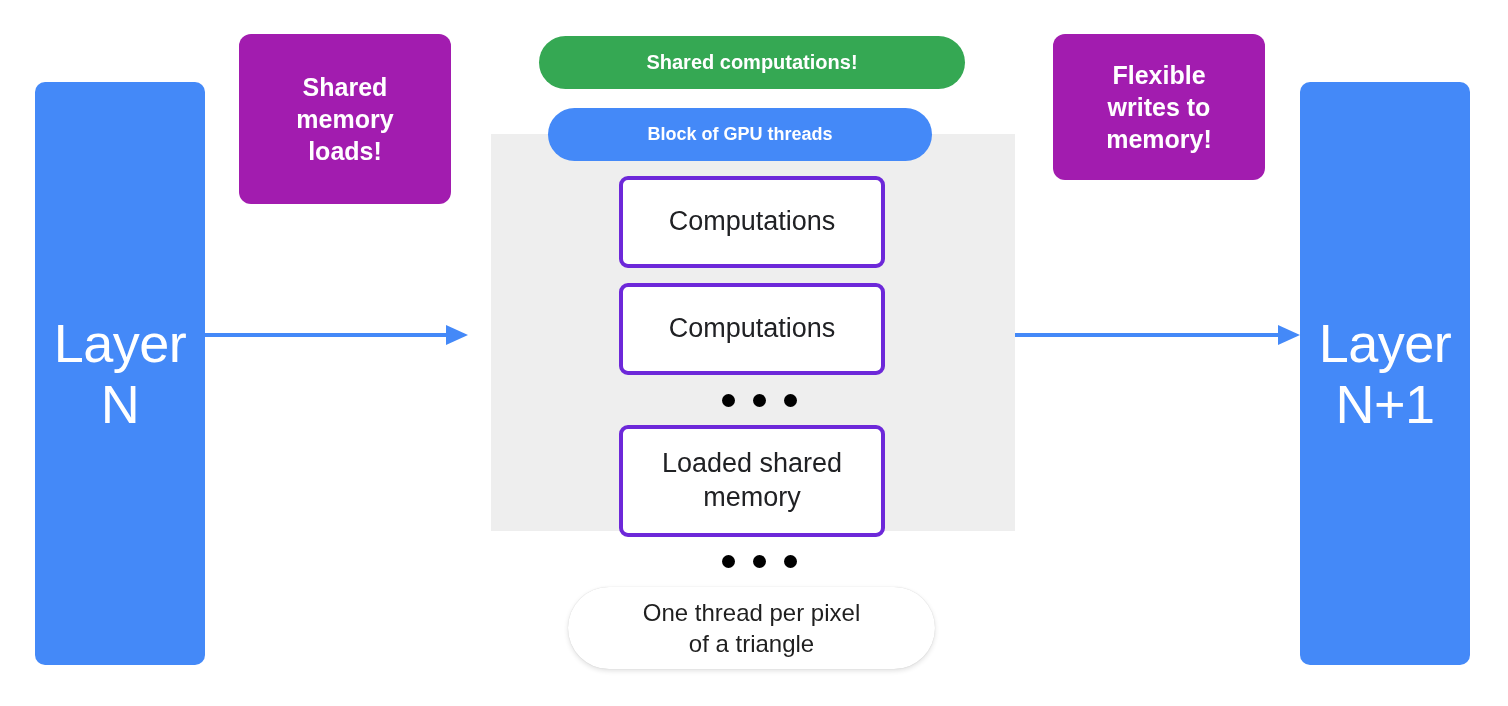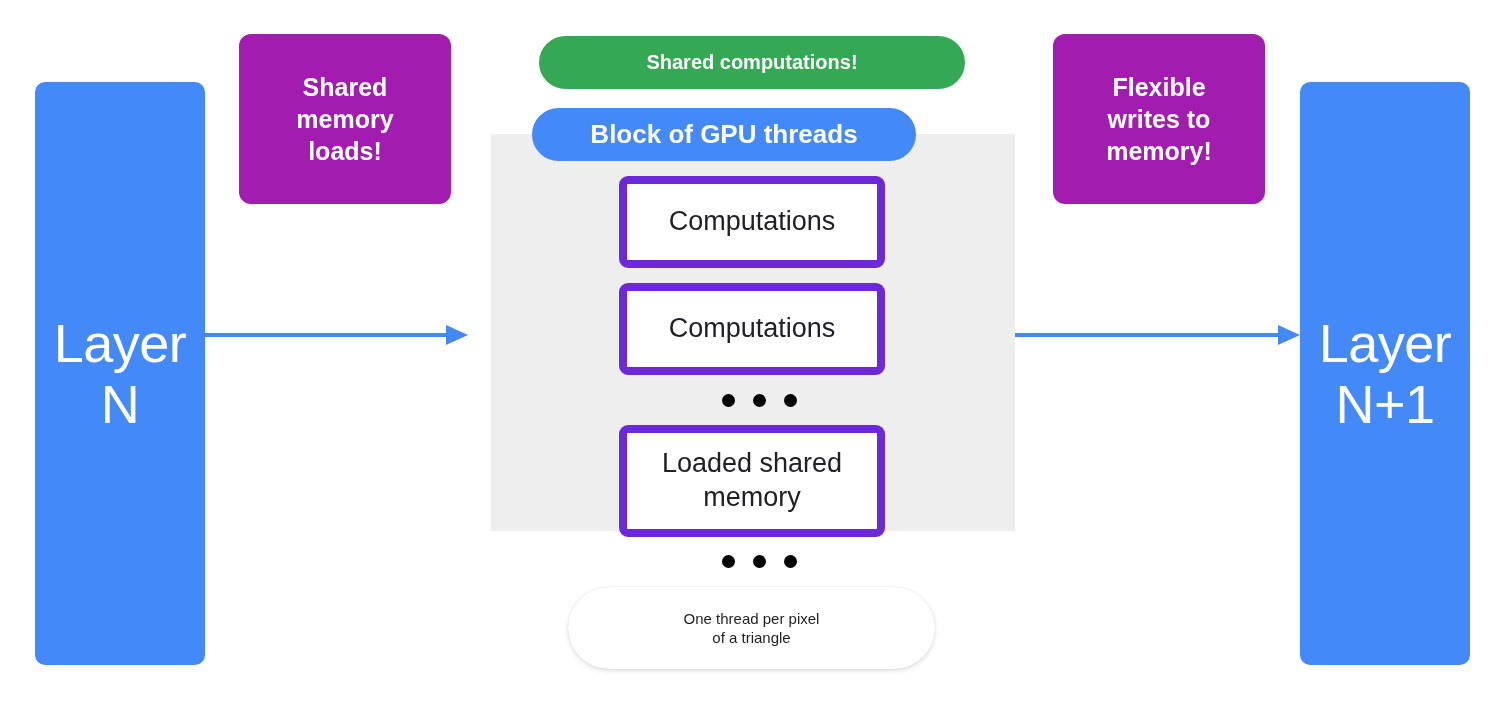--- a/index.html
+++ b/index.html
@@ -69,21 +69,21 @@
   #card-shared-memory-loads {
     left: 239px;
     top: 34px;
     width: 212px;
     height: 170px;
   }
   #card-flexible-writes {
     left: 1053px;
     top: 34px;
     width: 212px;
-    height: 170px;
+    height: 146px;
   }
 
   
   .pill {
     position: absolute;
     border-radius: 999px;
     display: flex;
     align-items: center;
     justify-content: center;
     text-align: center;
@@ -93,59 +93,59 @@
     left: 539px;
     top: 36px;
     width: 426px;
     height: 53px;
     background: #35a853;
     color: #ffffff;
     font-size: 20px;
     font-weight: bold;
   }
   #pill-block-of-gpu-threads {
-    left: 532px;
+    left: 548px;
     top: 108px;
     width: 384px;
     height: 53px;
     background: #4489f8;
     color: #ffffff;
-    font-size: 26px;
+    font-size: 18px;
     font-weight: bold;
     z-index: 4;
   }
   #pill-one-thread {
     left: 568px;
     top: 587px;
     width: 367px;
     height: 82px;
     background: #ffffff;
     color: #1f1f1f;
-    font-size: 15px;
+    font-size: 24px;
     font-weight: 400;
     line-height: 1.3;
     white-space: pre-line;
     box-shadow: 0 2px 5px rgba(0,0,0,0.12), 0 0 1px rgba(0,0,0,0.18);
   }
 
   
   #gpu-block-region {
     position: absolute;
     left: 491px;
     top: 134px;
     width: 524px;
     height: 397px;
     background: #eeeeee;
   }
 
   
   .thread-box {
     position: absolute;
     background: #ffffff;
-    border: 8px solid #6d28d9;
+    border: 4px solid #6d28d9;
     border-radius: 9px;
     display: flex;
     align-items: center;
     justify-content: center;
     text-align: center;
     color: #202124;
     font-size: 27px;
     line-height: 1.25;
     white-space: pre-line;
     box-sizing: border-box;

